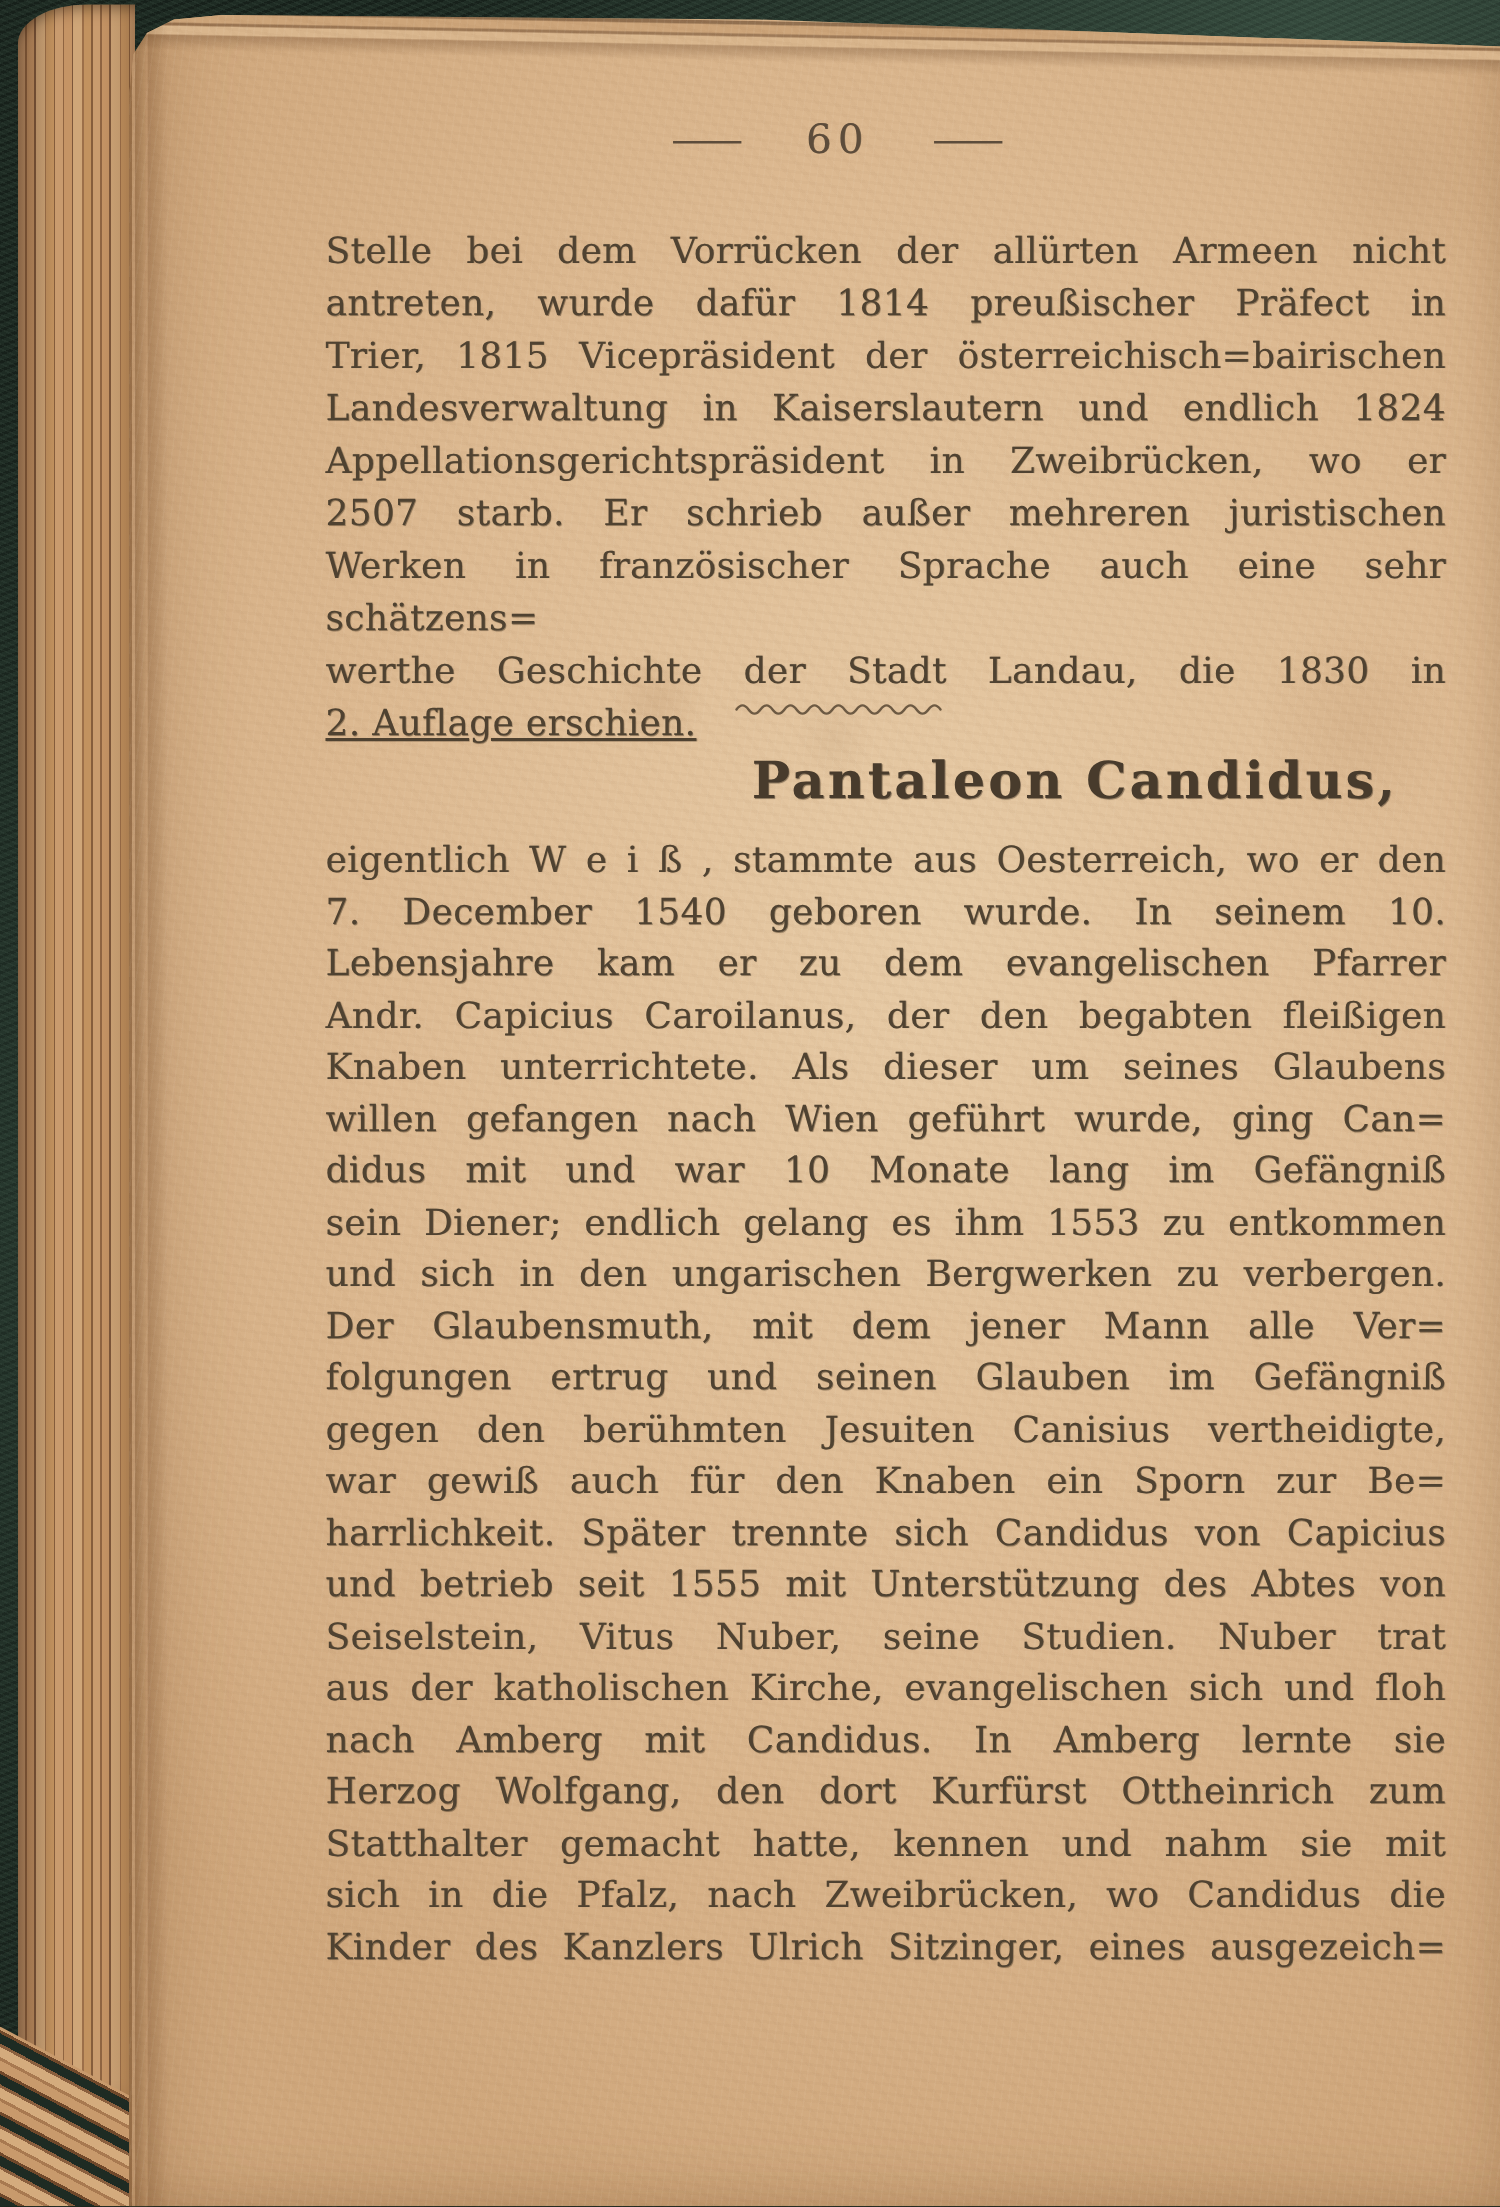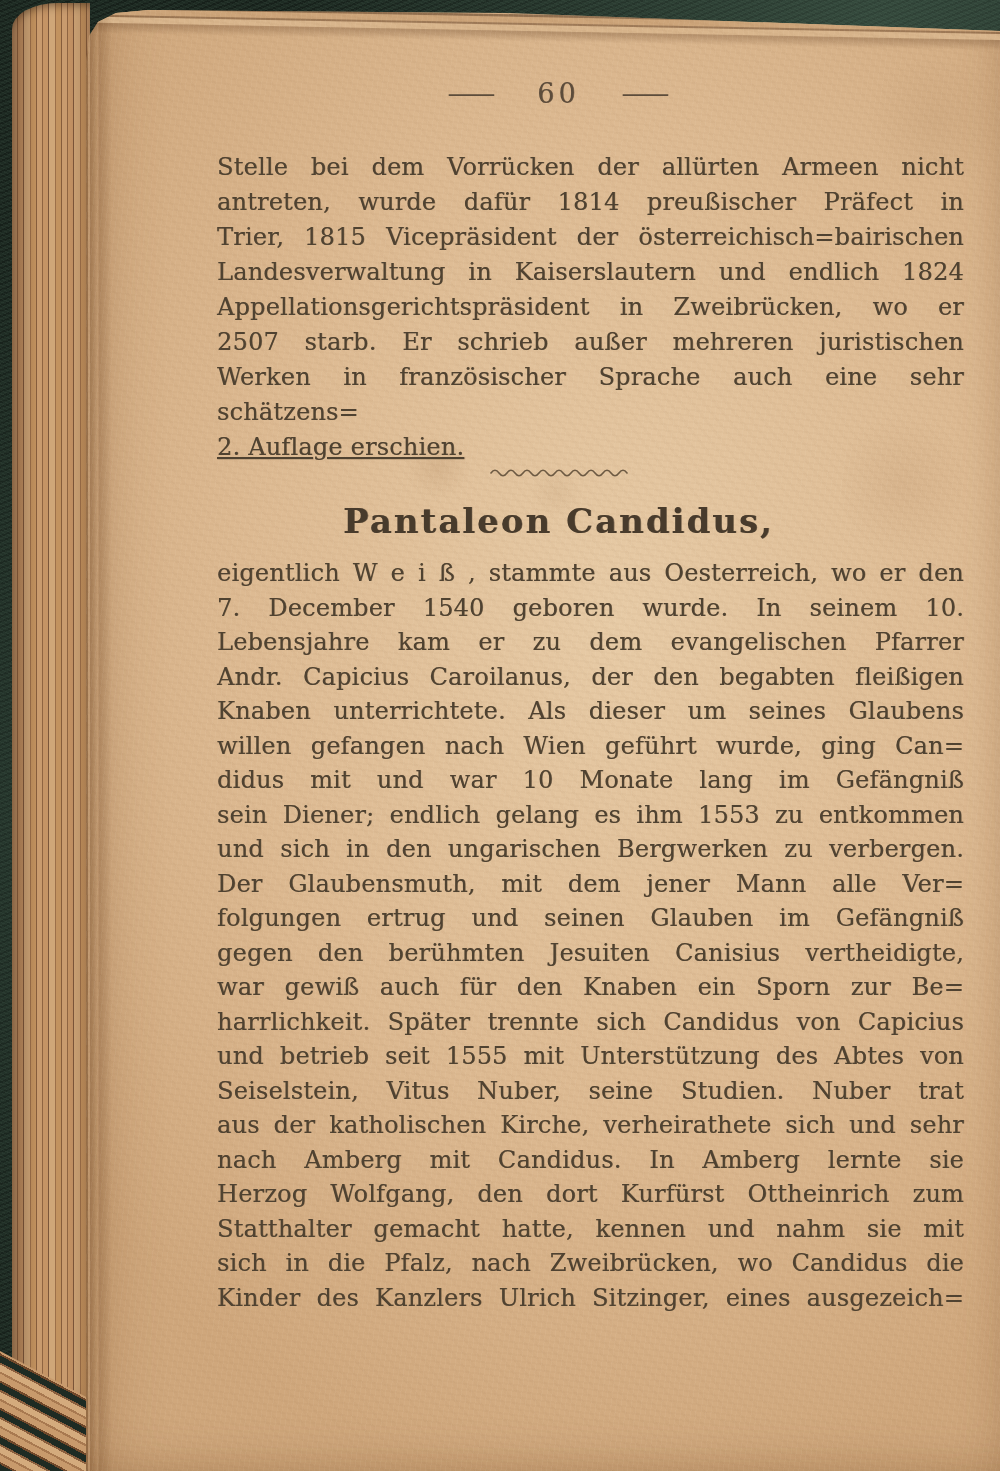--- a/index.html
+++ b/index.html
@@ -108,21 +108,21 @@
           text-shadow:0.45px 0.35px 0.45px rgba(76,60,40,0.55);margin-left:32px; }
   .para1 { top:150px; line-height:35px; }
   .para2 { top:556px; line-height:34.5px; }
   .text-line { text-align:justify; text-align-last:justify; }
   .text-line.last-line { text-align-last:left;text-decoration:underline; }
 
   .divider { position:absolute; top:466px; left:50%; transform:translateX(-50%); }
 
   .heading {
     position:absolute; top:501px; left:0; width:100%; margin:0;
-    font-size:34px; font-weight:700; letter-spacing:2px; text-align:center;
+    font-size:34px; font-weight:700; letter-spacing:2px; text-align:right;
     color:#483b2c; text-shadow:0.6px 0.4px 0.5px rgba(70,55,38,0.55);
   }
 </style>
 </head>
 <body>
 
 <div class="scene">
   <div class="cover"></div>
   <div class="edge-stack"></div>
   <div class="corner-fan"></div>
@@ -145,20 +145,21 @@
       </div>
 
       <div class="para para1">
           <div class="text-line">Stelle bei dem Vorrücken der allürten Armeen nicht</div>
           <div class="text-line">antreten, wurde dafür 1814 preußischer Präfect in</div>
           <div class="text-line">Trier, 1815 Vicepräsident der österreichisch=bairischen</div>
           <div class="text-line">Landesverwaltung in Kaiserslautern und endlich 1824</div>
           <div class="text-line">Appellationsgerichtspräsident in Zweibrücken, wo er</div>
           <div class="text-line">2507 starb.  Er schrieb außer mehreren juristischen</div>
           <div class="text-line">Werken in französischer Sprache auch eine sehr schätzens=</div>
+          <div class="text-line">werthe Geschichte der Stadt Landau, die 1830 in</div>
           <div class="text-line last-line">2. Auflage erschien.</div>
         </div>
 
       <svg class="divider" width="140" height="14" viewBox="0 0 140 14">
         <path d="M2 7 q4 -5.5 8 0 t8 0 t8 0 t8 0 t8 0 t8 0 t8 0 t8 0 t8 0 t8 0 t8 0 t8 0 t8 0 t8 0 t8 0 t8 0 t8 0" fill="none" stroke="#6d5a43" stroke-width="1.6" stroke-linecap="round"></path>
       </svg>
 
       <h2 class="heading">Pantaleon Candidus,</h2>
 
       <div class="para para2">
@@ -171,21 +172,21 @@
           <div class="text-line">didus mit und war 10 Monate lang im Gefängniß</div>
           <div class="text-line">sein Diener; endlich gelang es ihm 1553 zu entkommen</div>
           <div class="text-line">und sich in den ungarischen Bergwerken zu verbergen.</div>
           <div class="text-line">Der Glaubensmuth, mit dem jener Mann alle Ver=</div>
           <div class="text-line">folgungen ertrug und seinen Glauben im Gefängniß</div>
           <div class="text-line">gegen den berühmten Jesuiten Canisius vertheidigte,</div>
           <div class="text-line">war gewiß auch für den Knaben ein Sporn zur Be=</div>
           <div class="text-line">harrlichkeit.  Später trennte sich Candidus von Capicius</div>
           <div class="text-line">und betrieb seit 1555 mit Unterstützung des Abtes von</div>
           <div class="text-line">Seiselstein, Vitus Nuber, seine Studien.  Nuber trat</div>
-          <div class="text-line">aus der katholischen Kirche, verheirathete sich und sehr</div>
+          <div class="text-line">aus der katholischen Kirche, evangelischen sich und floh</div>
           <div class="text-line">nach Amberg mit Candidus.  In Amberg lernte sie</div>
           <div class="text-line">Herzog Wolfgang, den dort Kurfürst Ottheinrich zum</div>
           <div class="text-line">Statthalter gemacht hatte, kennen und nahm sie mit</div>
           <div class="text-line">sich in die Pfalz, nach Zweibrücken, wo Candidus die</div>
           <div class="text-line">Kinder des Kanzlers Ulrich Sitzinger, eines ausgezeich=</div>
         </div>
 
     </div>
   </div>
 </div>

